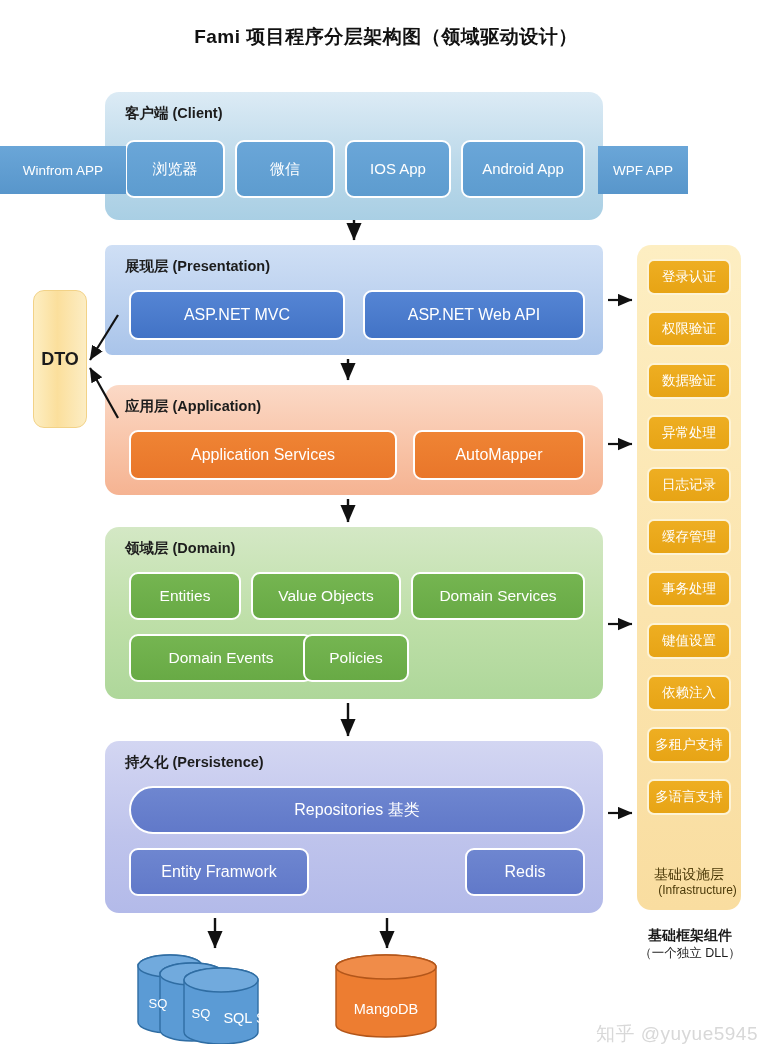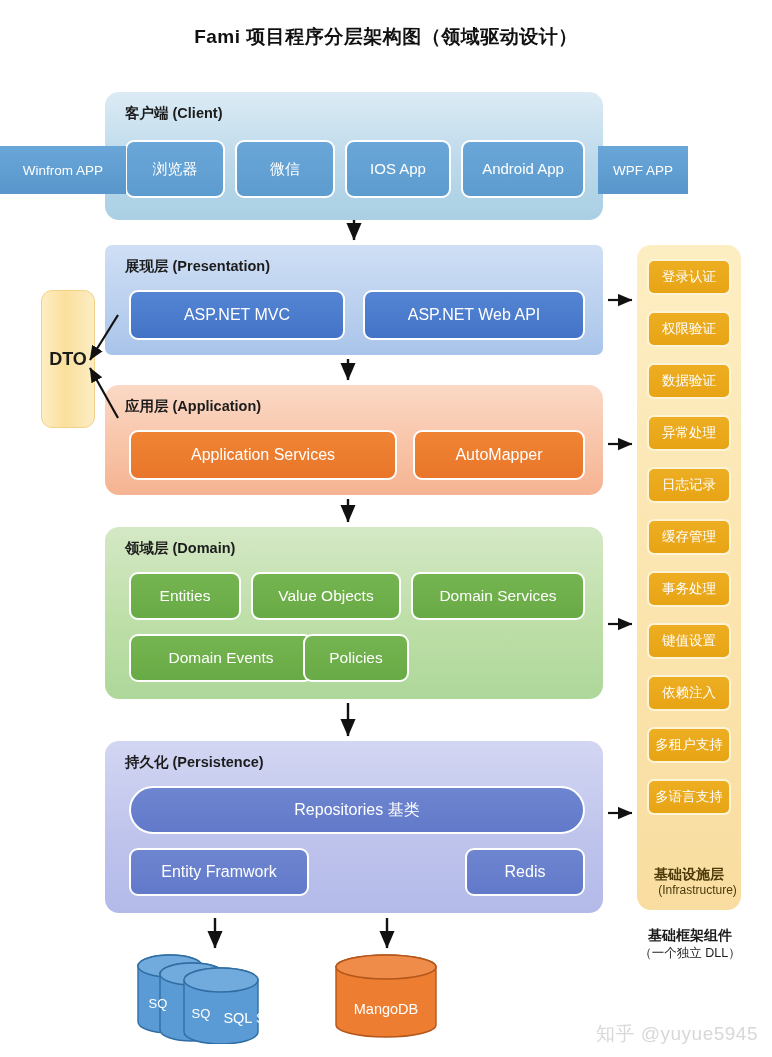--- a/index.html
+++ b/index.html
@@ -145,37 +145,36 @@
     font-size: 13.5px;
     white-space: nowrap;
   }
   #infra-footer {
     position: absolute;
     left: 0; bottom: 12px; width: 104px;
     text-align: center;
     color: #4c3a09;
   }
   #infra-footer .infra-footer-cn {
-    font-size: 14px; font-weight: bold; display:block; line-height: 1.25;
+    font-size: 14px; font-weight: normal; display:block; line-height: 1.25;
   }
   #infra-footer .infra-footer-en {
     font-size: 12px; display:block; line-height: 1.25; margin-left: 17px;
   }
 
   
   #dto-box {
     position: absolute;
     left: 33px; top: 290px; width: 54px; height: 138px;
     border-radius: 11px;
     background: linear-gradient(90deg,#fdeec2 0%, #fbdf9c 45%, #fcedc4 100%);
     border: 1px solid #f2d287;
     display: flex; align-items: center; justify-content: center;
     font-size: 18px; font-weight: 600; color: #1b1b1b;
     box-sizing: border-box;
-    margin-left: 8px;
   }
 
   
   #framework-caption {
     position: absolute;
     left: 610px; top: 926px; width: 160px;
     text-align: center; color: #1b1b1b;
   }
   #framework-caption .cap-cn { display:block; font-size: 14px; font-weight: bold; line-height: 1.35;}
   #framework-caption .cap-en { display:block; font-size: 12.5px; line-height: 1.35;}

